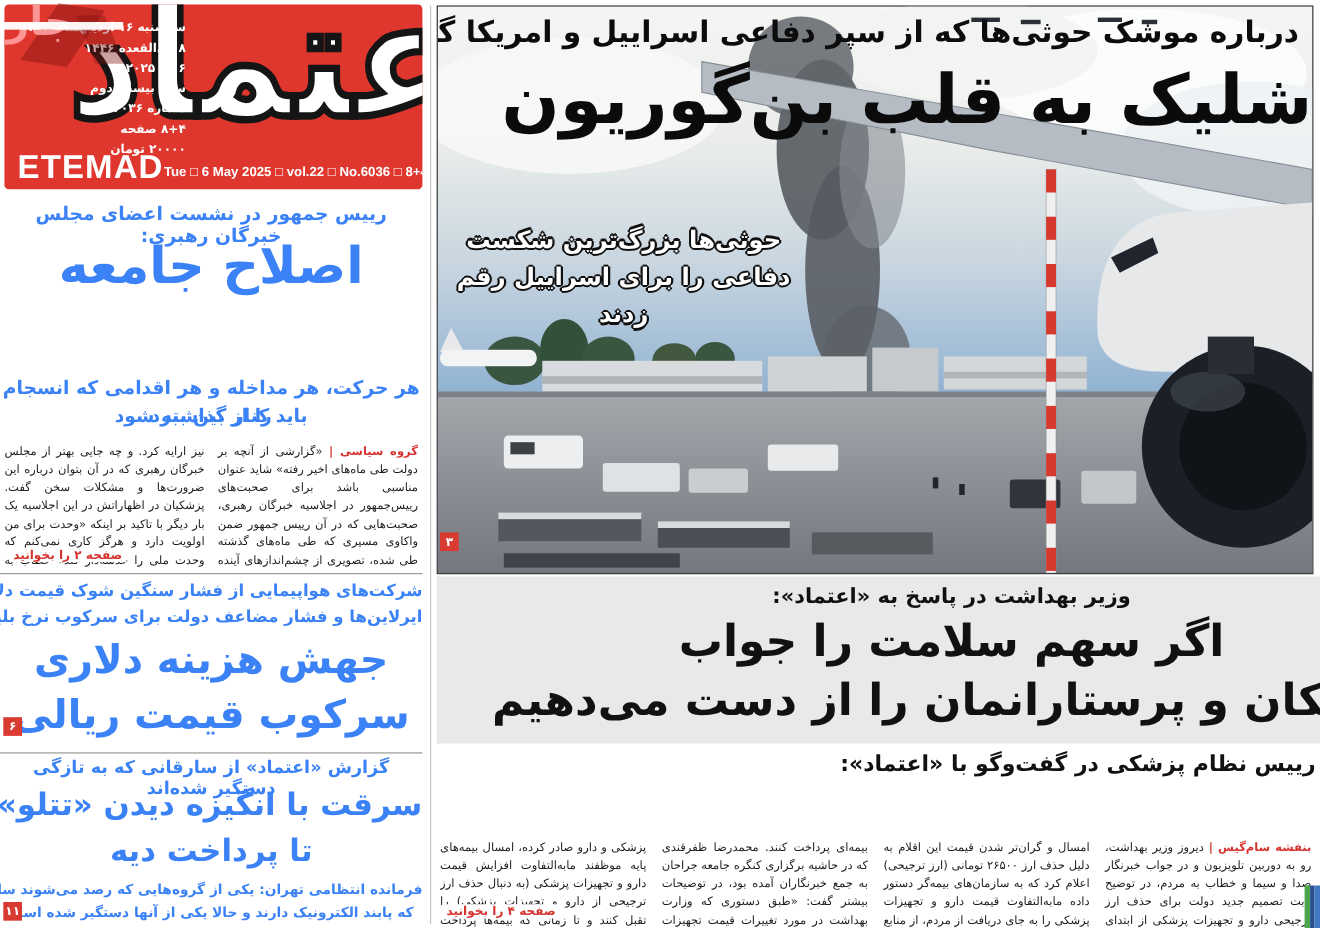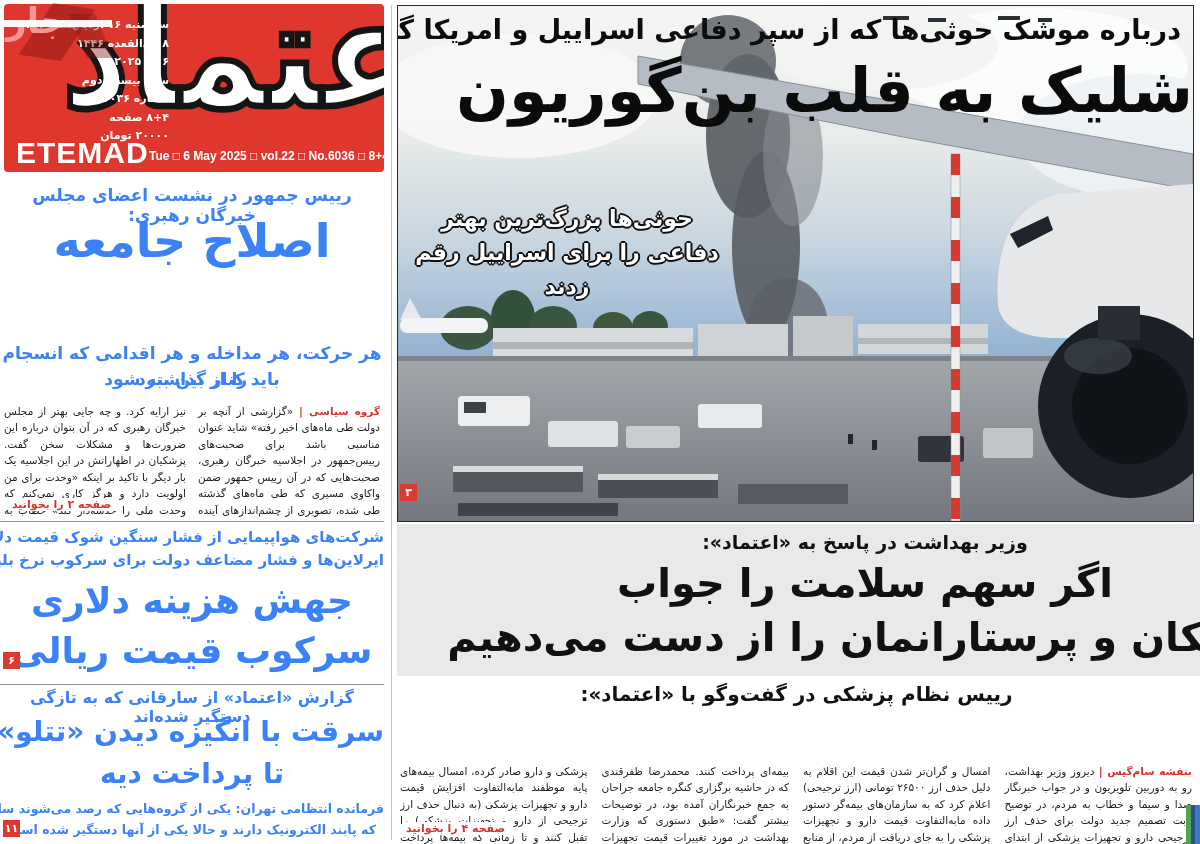--- a/index.html
+++ b/index.html
@@ -33,21 +33,21 @@
     text-shadow:-2px 0 #101010,2px 0 #101010,0 -2px #101010,0 2px #101010,-1px -1px #101010,1px 1px #101010,-1px 1px #101010,1px -1px #101010;}
   .page-badge{position:absolute;background:#d93a31;color:#fff;font-weight:bold;font-size:11px;text-align:center;line-height:17px;width:17px;height:17px;z-index:6;}
   .badge3{left:2px;top:478px;}
 
   
   .gray-block{position:absolute;left:397px;top:524px;width:936px;height:152px;background:#e8e9eb;}
   .hk{position:absolute;left:0;width:100%;text-align:center;direction:rtl;font-weight:bold;color:#111;}
   .health-kicker{top:7px;font-size:19px;}
   .health-h1{top:32px;font-size:40px;line-height:54px;white-space:nowrap;}
   .health-h2{top:86px;font-size:40px;line-height:54px;white-space:nowrap;}
-  .health-kicker2{position:absolute;left:397px;top:682px;width:799px;text-align:center;direction:rtl;font-weight:bold;font-size:20px;color:#111;}
+  .health-kicker2{position:absolute;left:397px;top:682px;width:799px;direction:rtl;font-weight:bold;font-size:20px;color:#111;}
   .health-headline2{position:absolute;left:397px;top:710px;width:799px;text-align:center;direction:rtl;font-weight:bold;font-size:21px;color:#111;white-space:nowrap;}
   .health-body{position:absolute;left:400px;top:752px;width:792px;height:88px;direction:rtl;column-count:4;column-gap:14px;
     font-size:10.5px;line-height:16.5px;text-align:justify;color:#1c1c1c;overflow:hidden;}
   .red{color:#d6332e;font-weight:bold;}
   .health-ref{position:absolute;left:402px;top:822px;background:#fff;padding:0 4px;font-size:11px;z-index:4;}
 
   
   .lk{position:absolute;left:0;width:384px;text-align:center;direction:rtl;font-weight:bold;color:#3b82f6;}
   .a1-kicker{top:185px;font-size:17px;}
   .a1-h1{top:208px;font-size:46px;line-height:66px;}
@@ -188,21 +188,21 @@
       <path d="M 600 300 Q 594 205 660 188 L 795 178 L 795 332 L 660 332 Q 606 332 600 300 Z" fill="#e6e8ea"></path>
       <polygon points="612,228 650,210 655,224 620,242" fill="#20242c"></polygon>
       <circle cx="732" cy="400" r="92" fill="#1c2026"></circle>
       <circle cx="732" cy="400" r="58" fill="#101318"></circle>
       <ellipse cx="700" cy="350" rx="34" ry="18" fill="#3a4048" opacity="0.8"></ellipse>
       <rect x="700" y="300" width="42" height="34" fill="#2a2e34"></rect>
     </svg>
     <div class="lead-kicker">درباره موشک حوثی‌ها که از سپر دفاعی اسراییل و امریکا گذشت</div>
     <div class="lead-headline">شلیک به قلب بن‌گوریون</div>
     <div class="photo-caption">
-      <div>حوثی‌ها بزرگ‌ترین بهتر</div>
+      <div>حوثی‌ها بزرگ‌ترین شکست</div>
       <div>دفاعی را برای اسراییل رقم زدند</div>
     </div>
     <div class="page-badge badge3">۳</div>
   </div>
 
   <div class="gray-block">
     <div class="hk health-kicker">وزیر بهداشت در پاسخ به «اعتماد»:</div>
     <div class="hk health-h1">اگر سهم سلامت را جواب</div>
     <div class="hk health-h2">پزشکان و پرستارانمان را از دست می‌دهیم</div>
   </div>

